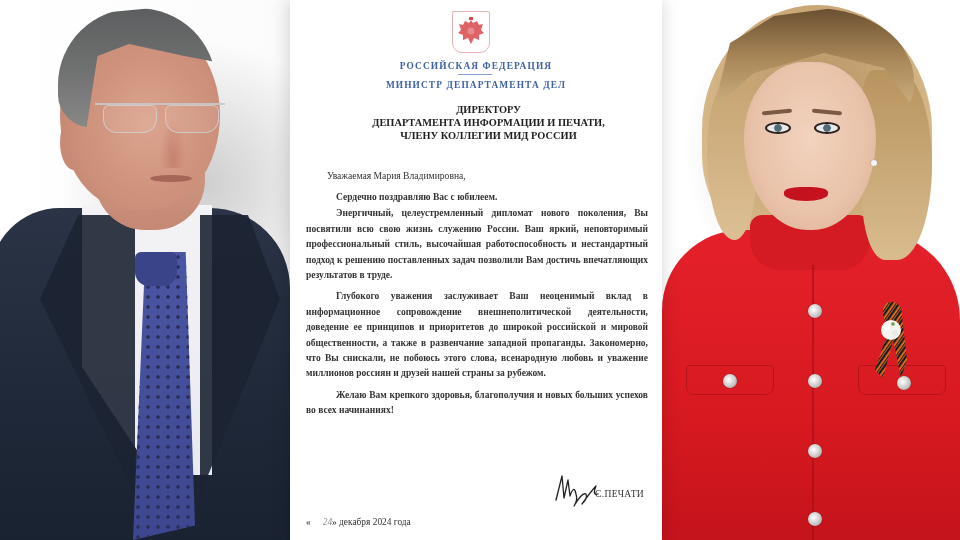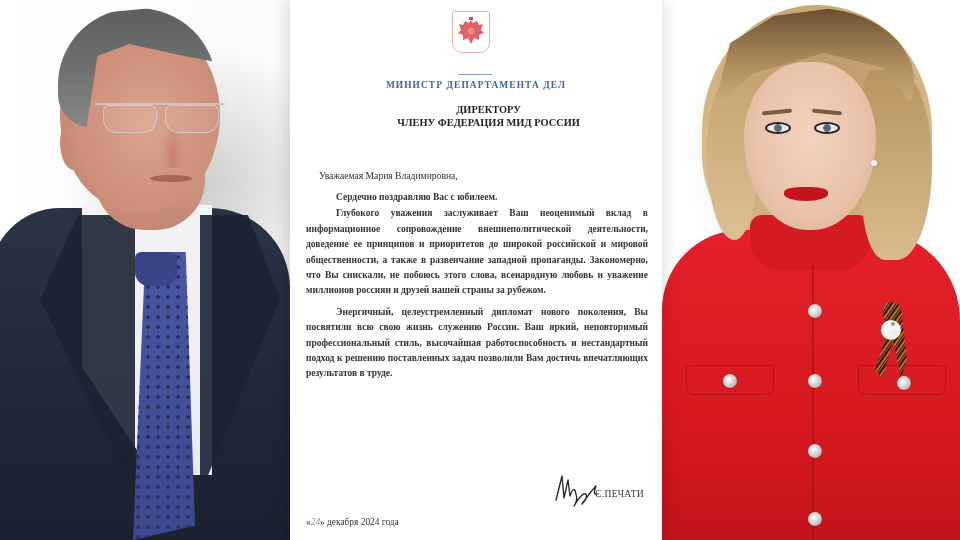--- a/index.html
+++ b/index.html
@@ -113,38 +113,38 @@
     }
     .addressee {
       position: absolute; left: 0; top: 103px; width: 100%; text-align: center;
       font-weight: bold; font-size: 10.4px; line-height: 13px; color: #1e1e1e; padding-left: 25px;
     }
     .addressee-name {
       position: absolute; left: 0; top: 147px; width: 100%; text-align: center;
       font-weight: bold; font-size: 10.4px; color: #1e1e1e;
     }
     .greeting {
-      position: absolute; left: 29px; top: 170px; font-size: 9.6px; color: #333; text-align: right;
+      position: absolute; left: 37px; top: 170px; font-size: 9.6px; color: #333; text-align: right;
     }
     .body-text {
       position: absolute; left: 16px; top: 190px; width: 342px;
       font-size: 9.5px; line-height: 15.4px; color: #333; text-align: justify;
     }
     .body-text p { text-indent: 30px; margin-bottom: 6px; font-weight: bold; }
     .body-text p.tight { margin-bottom: 1px; }
     .signature {
       position: absolute; left: 262px; top: 470px; width: 60px; height: 40px;
     }
     .signer {
       position: absolute; left: 305px; top: 488px; font-size: 9.6px; color: #333; letter-spacing: 0.3px;
     }
     .letter-date {
       position: absolute; left: 16px; top: 517px; font-size: 9.4px; color: #333;
     }
-    .letter-date .handwritten { color: #8a8a8a; font-style: italic; }
+    .letter-date .handwritten { color: #8a8a8a; font-style: italic; margin-left: 12px; }
 
     
     .portrait-right {
       position: absolute; left: 662px; top: 0; width: 298px; height: 540px; overflow: hidden;
       background: #ffffff;
     }
     .pr-shadow {
       position: absolute; left: 20px; top: 0; width: 260px; height: 300px;
       background: radial-gradient(ellipse at 50% 50%, rgba(120,120,120,0.30) 0%, rgba(255,255,255,0) 70%);
     }
@@ -289,34 +289,37 @@
 </svg>
 
 <div class="letter">
   <div class="coat-of-arms">
     <svg viewBox="0 0 28 32">
       <path d="M14 4 L16 7 L20 5 L22 9 L26 8 L24 14 L27 17 L22 19 L22 24 L17 22 L14 28 L11 22 L6 24 L6 19 L1 17 L4 14 L2 8 L6 9 L8 5 L12 7 Z" fill="#d9474b" opacity="0.85"></path>
       <circle cx="14" cy="15" r="3.5" fill="#e88a8c"></circle>
       <rect x="12" y="1" width="4" height="3" fill="#d9474b"></rect>
     </svg>
   </div>
+  <div class="ministry-1">РОССИЙСКАЯ ФЕДЕРАЦИЯ</div>
   <div class="ministry-rule"></div>
   <div class="ministry-2">МИНИСТР ДЕПАРТАМЕНТА ДЕЛ</div>
 
   <div class="addressee">
     <div>ДИРЕКТОРУ</div>
-    <div>ЧЛЕНУ ФЕДЕРАЦИЯ МИД РОССИИ</div>
+    <div>ДЕПАРТАМЕНТА ИНФОРМАЦИИ И ПЕЧАТИ,</div>
+    <div>ЧЛЕНУ КОЛЛЕГИИ МИД РОССИИ</div>
   </div>
 
   <div class="greeting">Уважаемая Мария Владимировна,</div>
 
   <div class="body-text">
     <p class="tight">Сердечно поздравляю Вас с юбилеем.</p>
+    <p>Энергичный, целеустремленный дипломат нового поколения, Вы посвятили всю свою жизнь служению России. Ваш яркий, неповторимый профессиональный стиль, высочайшая работоспособность и нестандартный подход к решению поставленных задач позволили Вам достичь впечатляющих результатов в труде.</p>
     <p>Глубокого уважения заслуживает Ваш неоценимый вклад в информационное сопровождение внешнеполитической деятельности, доведение ее принципов и приоритетов до широкой российской и мировой общественности, а также в развенчание западной пропаганды. Закономерно, что Вы снискали, не побоюсь этого слова, всенародную любовь и уважение миллионов россиян и друзей нашей страны за рубежом.</p>
-    <p>Энергичный, целеустремленный дипломат нового поколения, Вы посвятили всю свою жизнь служению России. Ваш яркий, неповторимый профессиональный стиль, высочайшая работоспособность и нестандартный подход к решению поставленных задач позволили Вам достичь впечатляющих результатов в труде.</p>
+    <p>Желаю Вам крепкого здоровья, благополучия и новых больших успехов во всех начинаниях!</p>
   </div>
 
   <svg class="signature" viewBox="0 0 60 40">
     <path d="M4 30 L10 6 L12 28 L16 10 L18 26 Q22 14 24 24 Q26 30 22 36 Q30 22 34 24 Q36 28 30 34 Q40 20 44 16 Q40 26 46 24" fill="none" stroke="#222" stroke-width="1.3" stroke-linecap="round" stroke-linejoin="round"></path>
   </svg>
   <div class="signer">С.ПЕЧАТИ</div>
 
   <div class="letter-date">
     <span>«</span><span class="handwritten">24</span><span>» декабря 2024 года</span>
   </div>

